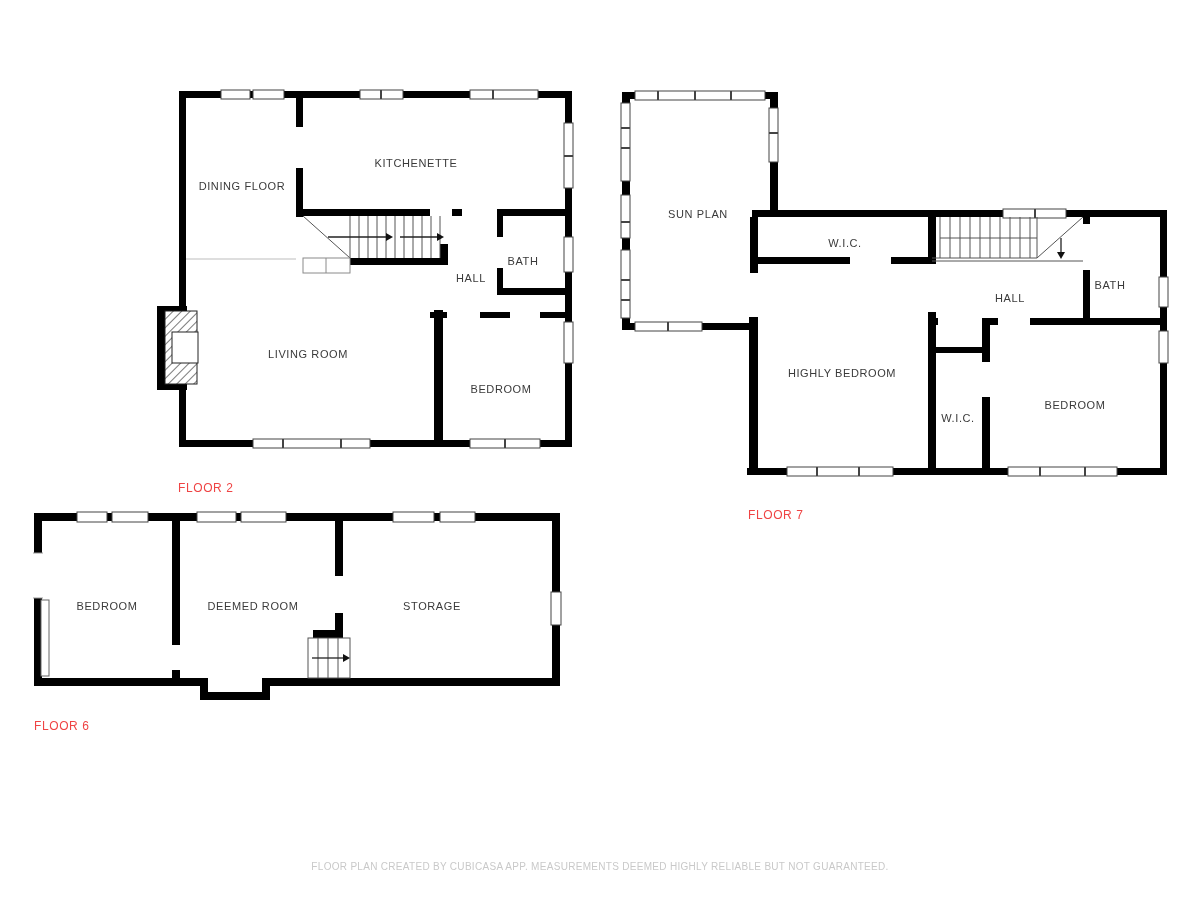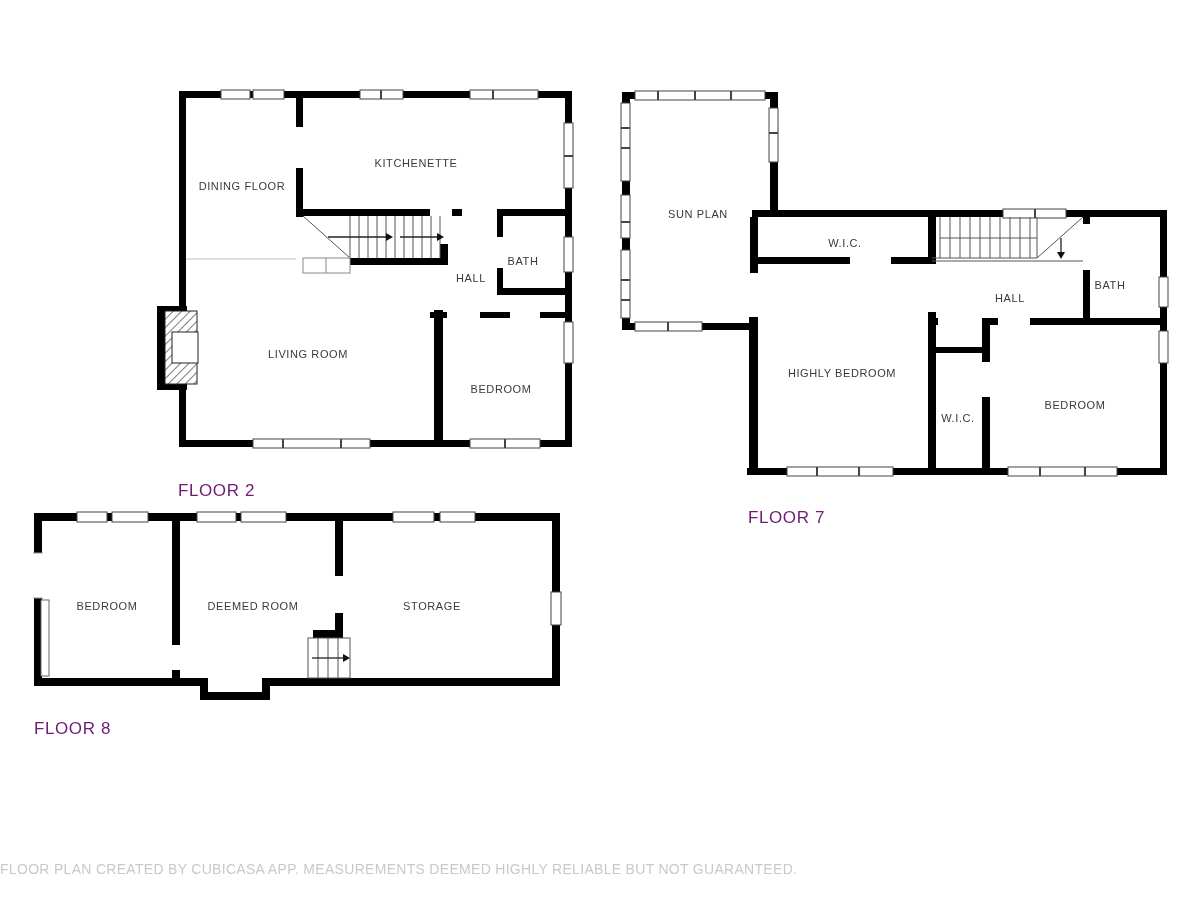--- a/index.html
+++ b/index.html
@@ -15,30 +15,31 @@
     position:absolute;
     transform:translate(-50%,-50%);
     font-size:11px;
     letter-spacing:.6px;
     color:#3a3a3a;
     white-space:nowrap;
     font-family:"Liberation Sans", sans-serif;
   }
   .floor-label{
     position:absolute;
-    font-size:17px;
+    font-size:12px;
     letter-spacing:.6px;
-    color:#701a75;
+    color:#ef4444;
     white-space:nowrap;
   }
   .footer-note{
     position:absolute;
     left:0;right:0;
     top:861px;
-    font-size:14px;
+    text-align:center;
+    font-size:10px;
     letter-spacing:.3px;
     color:#c9c9c9;
   }
   svg .wall{fill:#000;}
   svg .win{fill:#fff;stroke:#444;stroke-width:1;}
   svg .mull{stroke:#444;stroke-width:2;}
   svg .stair{stroke:#555;stroke-width:1;fill:none;}
   svg .arrowline{stroke:#222;stroke-width:1.3;fill:none;}
   svg .arrowhead{fill:#111;}
   svg .thinline{stroke:#bdbdbd;stroke-width:1;}
@@ -276,15 +277,15 @@
 <div class="room-label" style="left:842px;top:373px">HIGHLY BEDROOM</div>
 <div class="room-label" style="left:958px;top:418px">W.I.C.</div>
 <div class="room-label" style="left:1075px;top:405px">BEDROOM</div>
 
 <div class="room-label" style="left:107px;top:606px">BEDROOM</div>
 <div class="room-label" style="left:253px;top:606px">DEEMED ROOM</div>
 <div class="room-label" style="left:432px;top:606px">STORAGE</div>
 
 <div class="floor-label" style="left:178px;top:481px">FLOOR 2</div>
 <div class="floor-label" style="left:748px;top:508px">FLOOR 7</div>
-<div class="floor-label" style="left:34px;top:719px">FLOOR 8</div>
+<div class="floor-label" style="left:34px;top:719px">FLOOR 6</div>
 
 <div class="footer-note">FLOOR PLAN CREATED BY CUBICASA APP. MEASUREMENTS DEEMED HIGHLY RELIABLE BUT NOT GUARANTEED.</div>
 
 </body></html>

